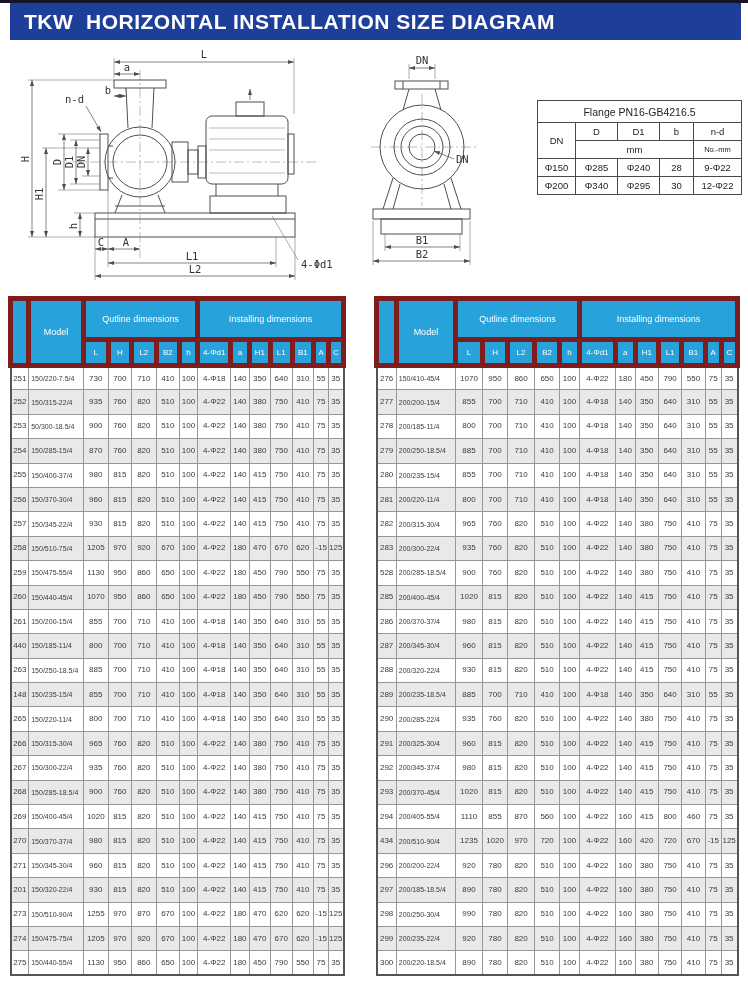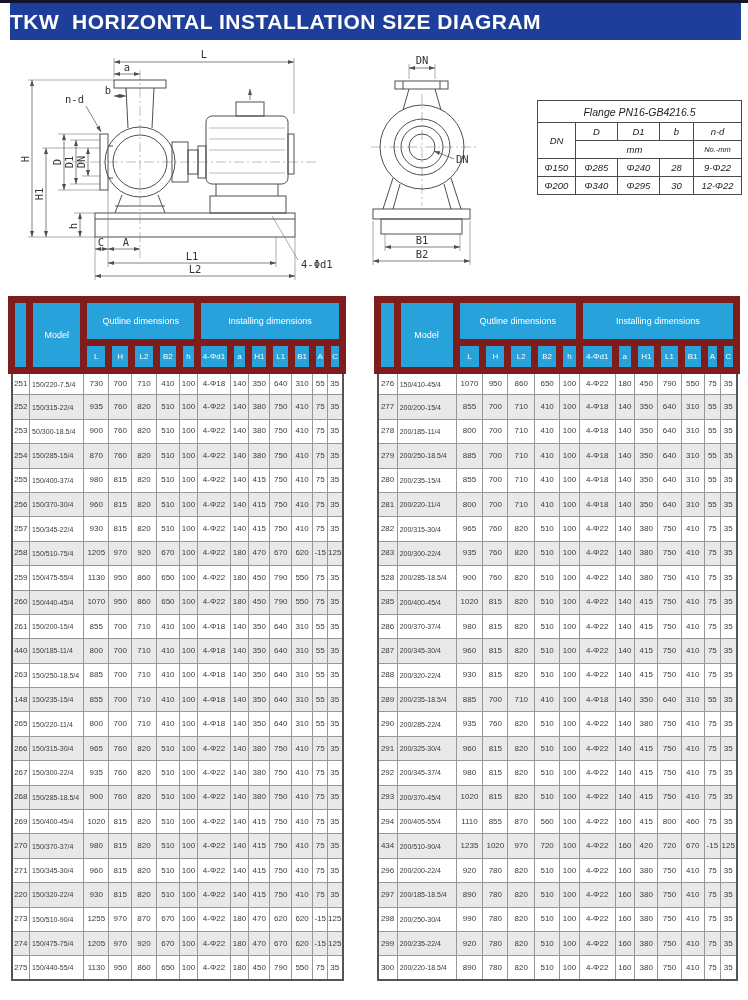--- a/index.html
+++ b/index.html
@@ -1,42 +1,42 @@
 <!DOCTYPE html>
 <html><head>
 <meta charset="utf-8">
 <style>
   html,body{margin:0;padding:0;background:#ffffff;}
   .page{position:relative;width:748px;height:1000px;background:#fff;overflow:hidden;
         font-family:"Liberation Sans",sans-serif;}
   .topstrip{position:absolute;top:0;left:0;width:748px;height:3px;background:#14142c;}
   .banner{position:absolute;top:3px;left:10px;width:731px;height:37px;background:#1d3f9a;
-          color:#fff;display:flex;align-items:center;box-sizing:border-box;}
+          color:#fff;display:flex;align-items:center;box-sizing:border-box;padding-left:14px;}
   .banner .title{font-size:21px;font-weight:bold;letter-spacing:.5px;white-space:pre;}
   .drawings{position:absolute;top:46px;left:0;width:748px;height:248px;}
   svg.side{position:absolute;left:14px;top:0;}
   svg.front{position:absolute;left:355px;top:0;}
   svg .ln{stroke:#4f4f4f;stroke-width:1;fill:none;}
   svg .fin{stroke:#6a6a6a;stroke-width:.45;fill:none;}
   svg .cl{stroke:#8a8a8a;stroke-width:.55;fill:none;stroke-dasharray:10 3 2 3;}
   svg .ext{stroke:#5a5a5a;stroke-width:.5;fill:none;}
   svg .dim,svg .leader{stroke:#4f4f4f;stroke-width:.7;fill:none;}
   svg text{fill:#333;font-family:"DejaVu Sans Mono",monospace;font-size:10.5px;}
   
   .flange{position:absolute;left:537px;top:54px;width:204px;border-collapse:collapse;
-          font-size:9.5px;color:#222;table-layout:fixed;font-style:italic;}
+          font-size:9.5px;color:#222;table-layout:fixed;}
   .flange td{border:1px solid #4a4a4a;text-align:center;padding:1px 1px;height:15px;}
   .flange .ft-title{font-size:10.5px;height:19px;}
   .flange .small{font-size:7.5px;}
   
   .tables{position:absolute;top:296px;left:0;width:748px;height:704px;}
   table.spec{position:absolute;border-collapse:collapse;table-layout:fixed;font-size:8px;color:#3a3a3a;}
   #spec-left{left:8px;width:338px;}
   #spec-right{left:374px;width:366px;}
-  .spec thead th{background:#28a2da;color:#fff;border:7px solid #7f1d1d;font-weight:normal;padding:0;}
+  .spec thead th{background:#28a2da;color:#fff;border:5px solid #7f1d1d;font-weight:normal;padding:0;}
   .spec thead tr:first-child th{height:36px;font-size:9px;}
   .spec thead tr.sub th{height:21px;font-size:8px;}
   .spec tbody td{border:1px solid #979797;text-align:center;height:24.4px;padding:0;box-sizing:border-box;line-height:1;}
   .spec tbody tr:nth-child(even){background:#e9e9e9;}
   .spec tbody td:nth-child(2){text-align:left;padding-left:2px;font-size:7px;}
   .spec{border:2px solid #555;}
 </style>
 </head>
 <body>
 
@@ -625,21 +625,21 @@
             <td>100</td>
             <td>4-Φ22</td>
             <td>140</td>
             <td>415</td>
             <td>750</td>
             <td>410</td>
             <td>75</td>
             <td>35</td>
           </tr>
           <tr>
-            <td>220</td>
+            <td>201</td>
             <td>150/320-22/4</td>
             <td>930</td>
             <td>815</td>
             <td>820</td>
             <td>510</td>
             <td>100</td>
             <td>4-Φ22</td>
             <td>140</td>
             <td>415</td>
             <td>750</td>

